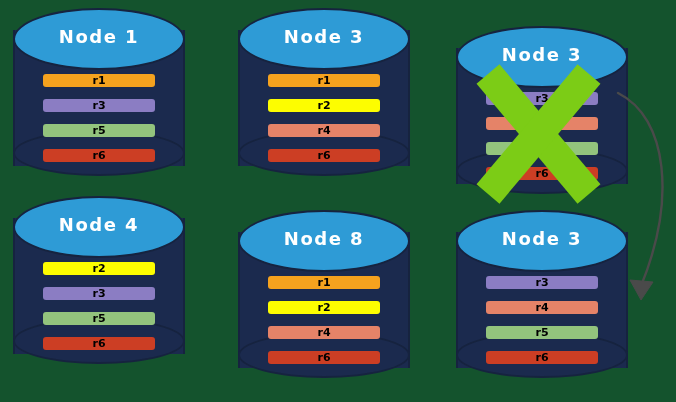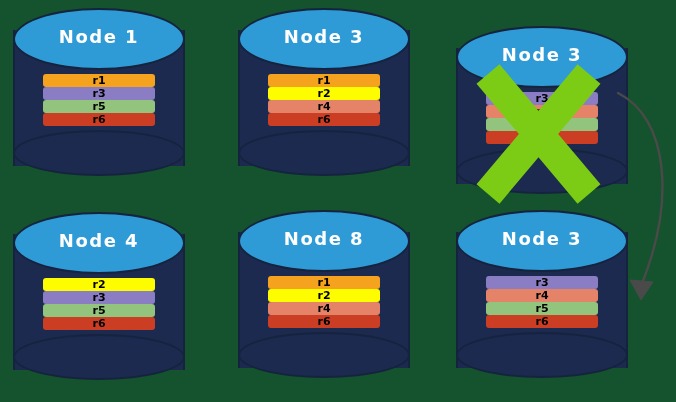--- a/index.html
+++ b/index.html
@@ -80,21 +80,21 @@
     position: absolute;
     left: 30px;
     top: 66px;
     width: 112px;
     z-index: 5;
   }
   .stripe {
     position: relative;
     width: 112px;
     height: 13px;
-    margin-bottom: 0;
+    margin-bottom: 12px;
     border-radius: 3px;
     text-align: center;
     font-size: 11px;
     font-weight: bold;
     color: #000000;
     line-height: 13px;
     box-sizing: border-box;
   }
   .stripe:last-child { margin-bottom: 4px; }
 
@@ -163,21 +163,21 @@
       <div class="stripe" style="background: rgb(204, 62, 36);">r6</div>
     </div>
     <svg class="fail-x" viewBox="0 0 172 180">
       <g stroke="#7ccc16" stroke-width="30" stroke-linecap="butt">
         <line x1="32" y1="48" x2="133" y2="168"></line>
         <line x1="133" y1="48" x2="32" y2="168"></line>
       </g>
     </svg>
   </div>
 
-  <div class="node" style="left:13px; top:212px;">
+  <div class="node" style="left:13px; top:196px;">
     <div class="cyl-body"></div>
     <div class="cyl-bottom"></div>
     <div class="cyl-top"></div>
     <div class="node-title">Node 4</div>
     <div class="stripes">
       <div class="stripe" style="background: rgb(253, 253, 0);">r2</div>
       <div class="stripe" style="background: rgb(139, 125, 195);">r3</div>
       <div class="stripe" style="background: rgb(147, 196, 125);">r5</div>
       <div class="stripe" style="background: rgb(204, 62, 36);">r6</div>
     </div>

